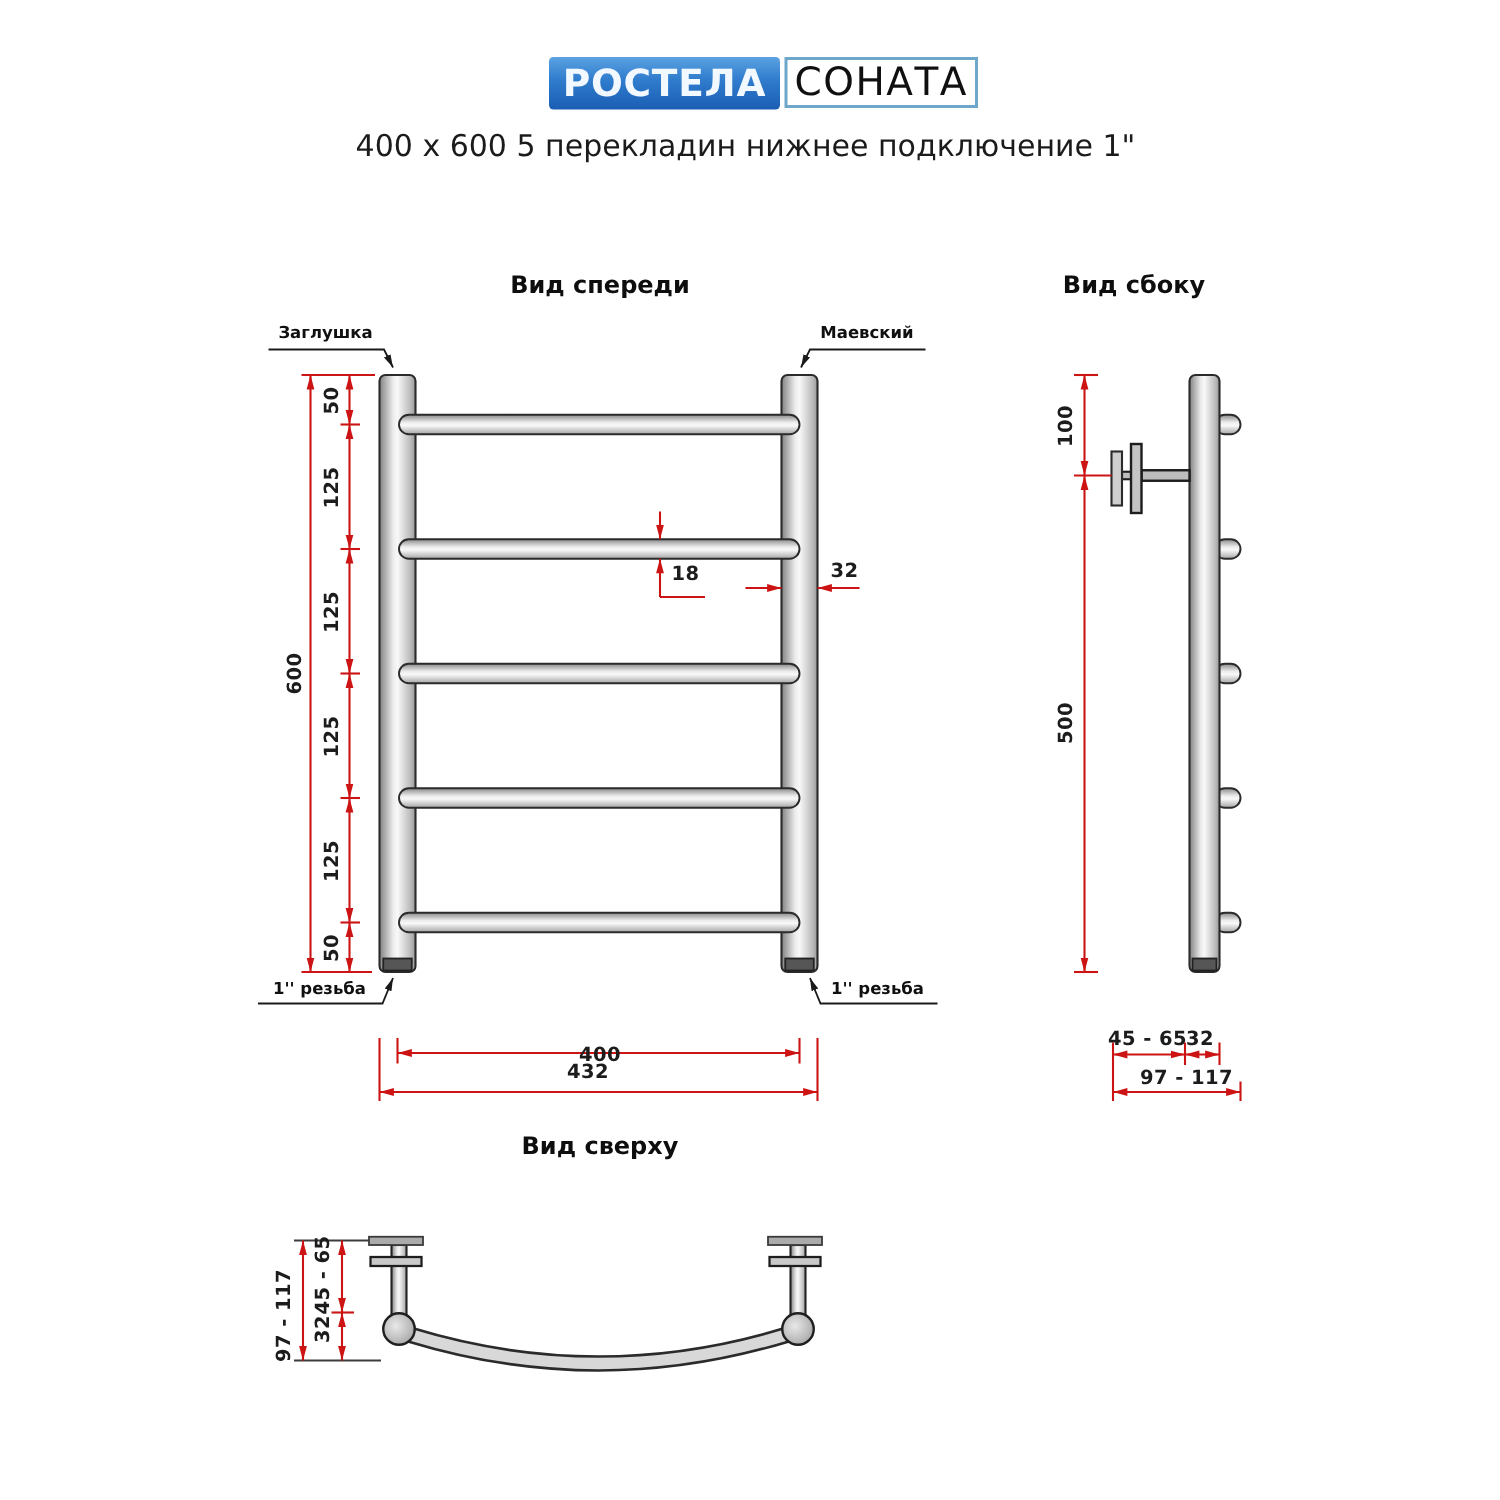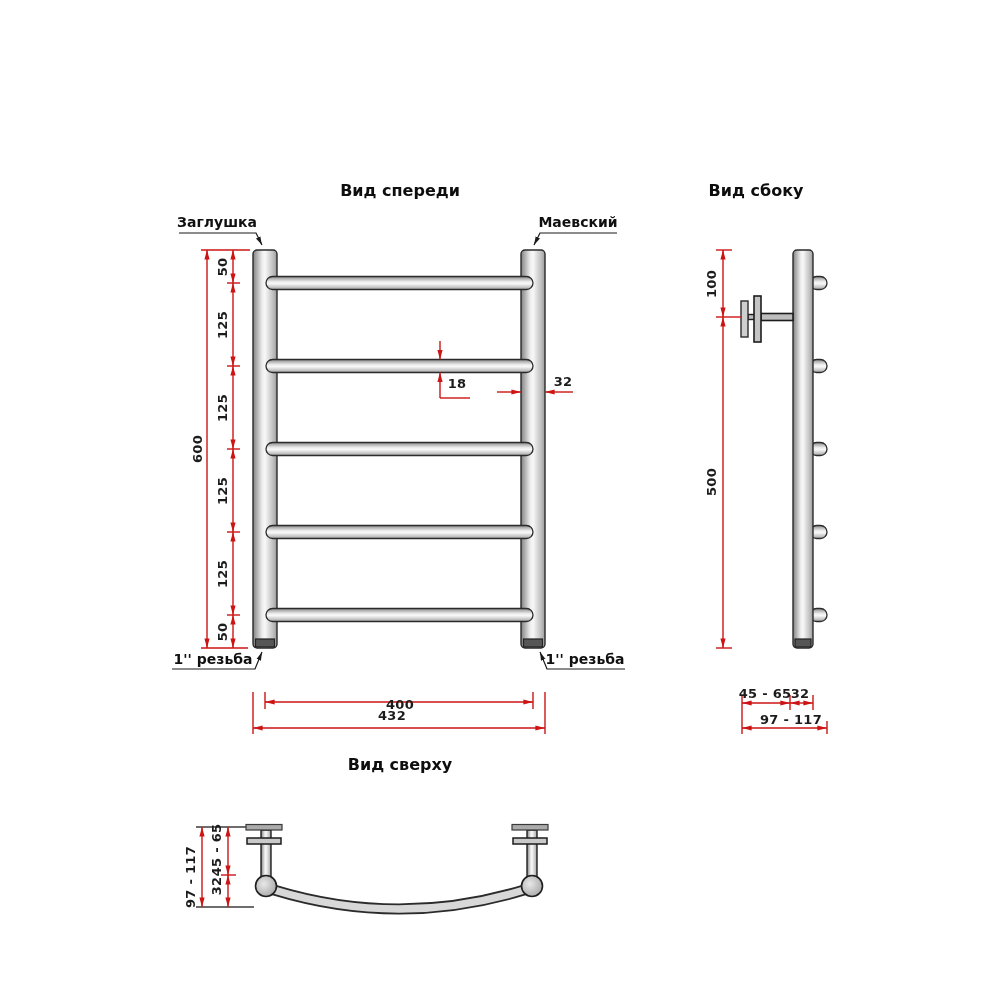--- a/index.html
+++ b/index.html
@@ -2,21 +2,21 @@
 <html><head>
 <meta charset="utf-8">
 <style>
   html,body{margin:0;padding:0;background:#fff;}
   #canvas{position:relative;width:1000px;height:1000px;background:#ffffff;overflow:hidden;
           font-family:"DejaVu Sans",sans-serif;}
   svg{position:absolute;left:0;top:0;}
   .hl{position:absolute;transform:translate(-50%,-50%);white-space:nowrap;}
   .vl{position:absolute;transform:translate(-50%,-50%) rotate(-90deg);white-space:nowrap;}
   .dim{font-weight:700;font-size:13px;color:#1c1c1c;letter-spacing:.3px;}
-  .note{font-weight:700;font-size:14px;color:#101010;}
+  .note{font-weight:700;font-size:11px;color:#101010;}
   .vtitle{font-weight:700;font-size:16px;color:#0e0e0e;}
   .subtitle{font-weight:400;font-size:20px;color:#1b1b1b;}
   #brand1{position:absolute;left:366px;top:38px;width:154px;height:35px;border-radius:3px;
           background:linear-gradient(180deg,#5aa2e2 0%,#2f7bcc 45%,#1a5eb3 100%);
           color:#f2f8ff;font-weight:700;font-size:25px;letter-spacing:.5px;
           display:flex;align-items:center;justify-content:center;}
   #brand2{position:absolute;left:523px;top:38px;width:125px;height:30px;background:#fff;
           border:2px solid #6fa7cb;color:#101010;font-weight:400;font-size:26px;letter-spacing:1px;
           display:flex;align-items:center;justify-content:center;}
 </style>
@@ -175,20 +175,23 @@
 
       <g fill="none" stroke="#cc1414" stroke-width="1.4">
         <line x1="221" y1="875" x2="236" y2="875"></line>
         <line x1="202" y1="827" x2="202" y2="907" marker-start="url(#aS)" marker-end="url(#aE)"></line>
         <line x1="228" y1="827" x2="228" y2="875" marker-start="url(#aS)" marker-end="url(#aE)"></line>
         <line x1="228" y1="875" x2="228" y2="907" marker-start="url(#aS)" marker-end="url(#aE)"></line>
       </g>
     </g>
   </svg>
 
+  <div id="brand1">РОСТЕЛА</div>
+  <div id="brand2">СОНАТА</div>
+  <div class="hl subtitle" style="left:497px;top:97px;">400 x 600 5 перекладин нижнее подключение 1"</div>
 
   <div class="hl vtitle" style="left:400px;top:190px;">Вид спереди</div>
   <div class="hl note" style="left:217px;top:222px;">Заглушка</div>
   <div class="hl note" style="left:578px;top:222px;">Маевский</div>
   <div class="hl note" style="left:213px;top:659px;">1'' резьба</div>
   <div class="hl note" style="left:585px;top:659px;">1'' резьба</div>
 
   <div class="vl dim" style="left:197px;top:449px;">600</div>
   <div class="vl dim" style="left:222px;top:267px;">50</div>
   <div class="vl dim" style="left:222px;top:325px;">125</div>

